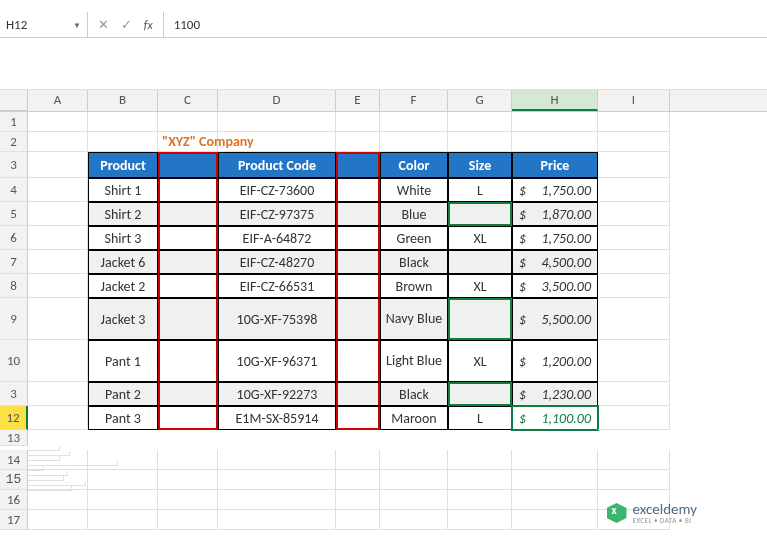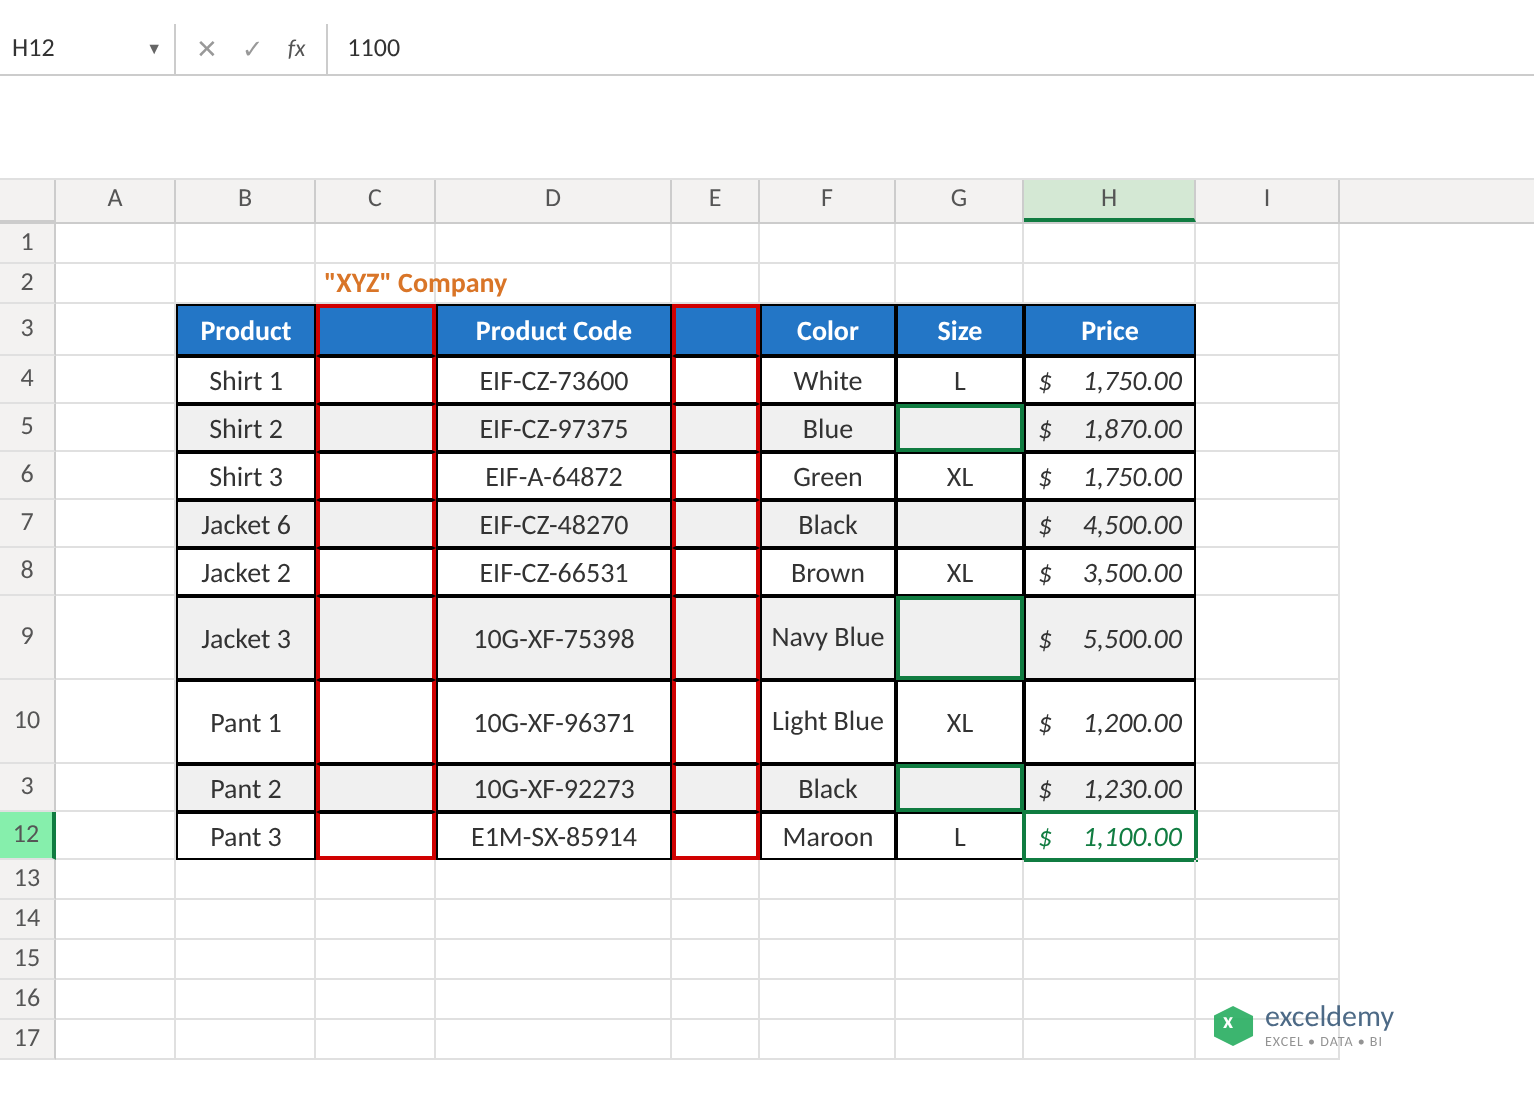--- a/index.html
+++ b/index.html
@@ -18,21 +18,21 @@
   
   .grid-wrap { display: flex; flex-direction: column; }
   .col-headers { display: flex; background: #f3f2f1; border-bottom: 1px solid #ccc; }
   .corner { width: 28px; background: #f3f2f1; border-right: 1px solid #ccc; border-bottom: 1px solid #ccc; }
   .ch { text-align: center; padding: 2px 0; border-right: 1px solid #ccc; color: #555; font-size: 13px; background: #f3f2f1; }
   .ch.active { background: #d4e8d4; border-bottom: 2px solid #107c41; }
   
   
   .row { display: flex; }
   .rh { width: 28px; text-align: center; border-right: 1px solid #ccc; border-bottom: 1px solid #e0e0e0; color: #555; background: #f3f2f1; display:flex; align-items:center; justify-content:center; }
-  .rh.active { background: #86efac; border-right: 2px solid #107c41; }
+  .rh.active { background: #fde047; border-right: 2px solid #107c41; }
   .cell { border-right: 1px solid #e0e0e0; border-bottom: 1px solid #e0e0e0; padding: 2px 4px; display: flex; align-items: center; overflow: hidden; white-space: nowrap; }
   
   
   .cA { width: 60px; } .cB { width: 70px; } .cC { width: 60px; } .cD { width: 118px; }
   .cE { width: 44px; } .cF { width: 68px; } .cG { width: 64px; } .cH { width: 86px; } .cI { width: 72px; }
   
   
   .title-cell { color: #d97528; font-weight: bold; font-size: 14px; text-align:center; justify-content:center;}
   .thdr { background: #2376c6; color: #fff; font-weight: bold; text-align: center; justify-content:center; border: 1px solid #000; font-size: 14px;}
   .tc { border: 1px solid #000; text-align: center; justify-content:center; font-size: 14px; background:#fff; }
@@ -254,21 +254,21 @@
         <div class="cell cD tc">E1M-SX-85914</div>
         <div class="cell cE tc redcol redbot"></div>
         <div class="cell cF tc">Maroon</div>
         <div class="cell cG tc">L</div>
         <div class="cell tc price cH activecell">
           <span class="dollar">$</span>
           <span>1,100.00</span>
         </div>
         <div class="cell cI"></div>
       </div>
-      <div class="row" style="height: 20px;">
+      <div class="row" style="height: 20px; flex-direction: column;">
         <div class="rh" style="height: 20px;">13</div>
         <div class="cell cA"></div>
         <div class="cell cB"></div>
         <div class="cell cC"></div>
         <div class="cell cD"></div>
         <div class="cell cE"></div>
         <div class="cell cF"></div>
         <div class="cell cG"></div>
         <div class="cell cH"></div>
         <div class="cell cI"></div>
@@ -278,21 +278,21 @@
         <div class="cell cA"></div>
         <div class="cell cB"></div>
         <div class="cell cC"></div>
         <div class="cell cD"></div>
         <div class="cell cE"></div>
         <div class="cell cF"></div>
         <div class="cell cG"></div>
         <div class="cell cH"></div>
         <div class="cell cI"></div>
       </div>
-      <div class="row" style="height: 20px;">
+      <div class="row" style="height: 20px; font-family: Liberation Mono, monospace;">
         <div class="rh" style="height: 20px;">15</div>
         <div class="cell cA"></div>
         <div class="cell cB"></div>
         <div class="cell cC"></div>
         <div class="cell cD"></div>
         <div class="cell cE"></div>
         <div class="cell cF"></div>
         <div class="cell cG"></div>
         <div class="cell cH"></div>
         <div class="cell cI"></div>

